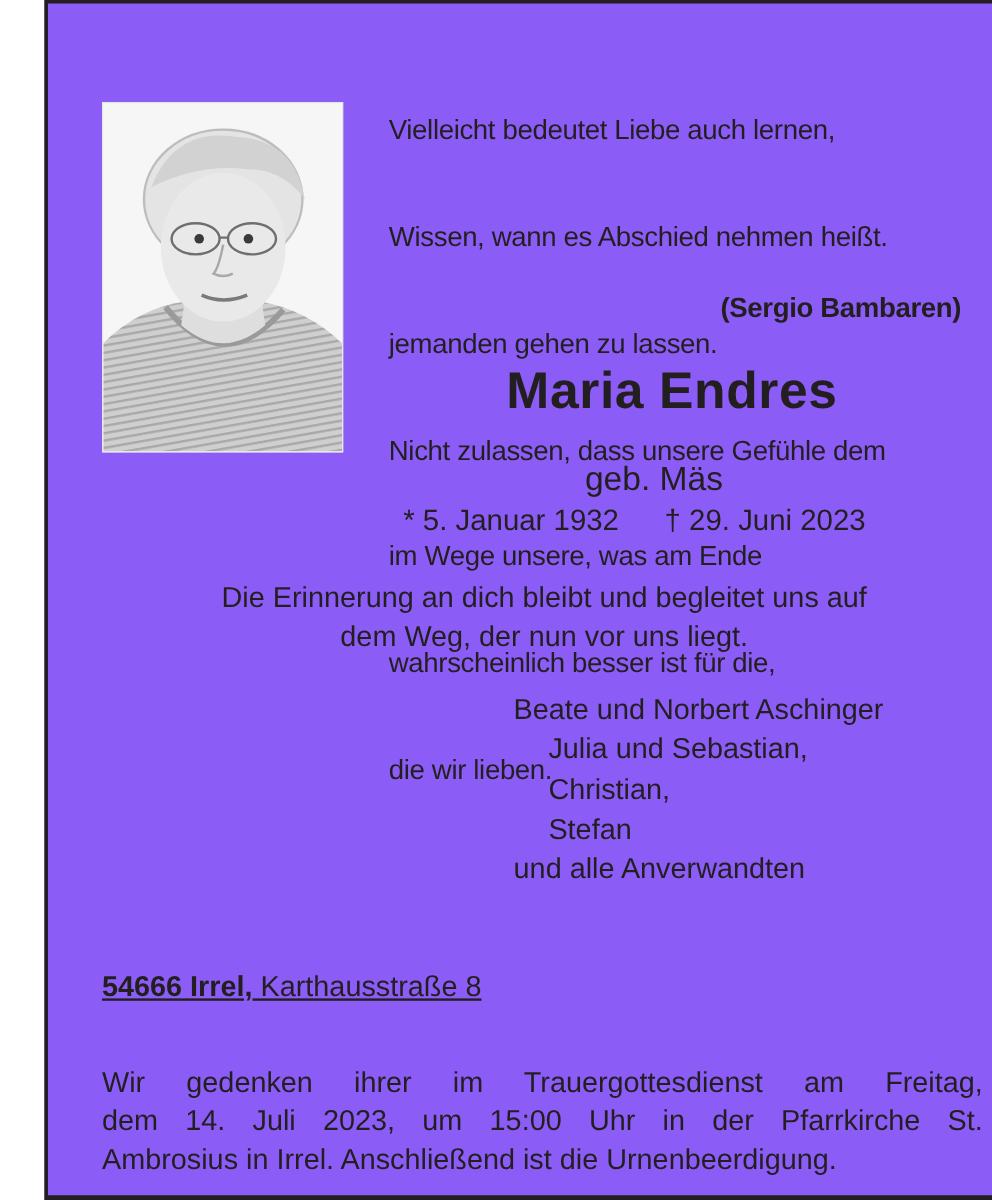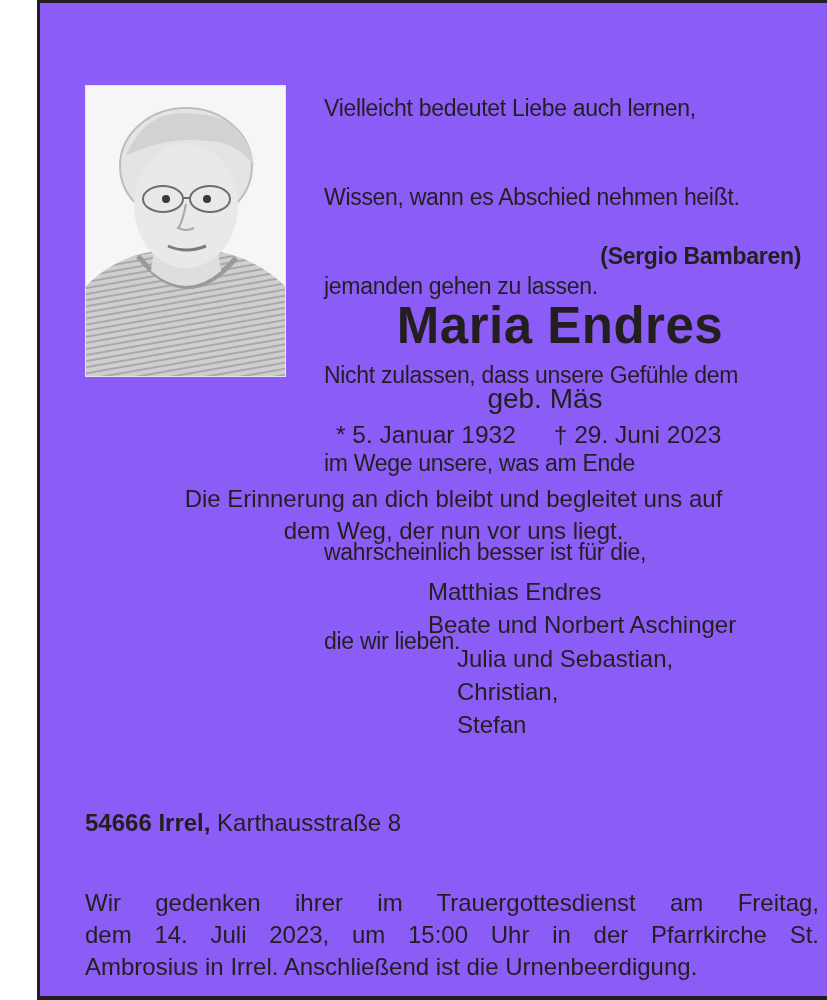--- a/index.html
+++ b/index.html
@@ -33,21 +33,21 @@
   }
   .poem-line { display: block; }
   .author {
     position: absolute; left: 539px; top: 240px;
     width: 222px; text-align: right;
     font-size: 23px; letter-spacing: -0.3px; font-weight: bold;
   }
   .name {
     position: absolute; left: 290px; top: 283px;
     width: 460px; text-align: center;
-    font-size: 51px; font-weight: bold; letter-spacing: 0.5px;
+    font-size: 43px; font-weight: bold; letter-spacing: 0.5px;
     line-height: 80px;
   }
   .birthname {
     position: absolute; left: 380px; top: 380px;
     width: 250px; text-align: center;
     font-size: 28px;
   }
   .dates {
     position: absolute; left: 296px; top: 418px;
     font-size: 24.5px; white-space: pre;
@@ -58,21 +58,21 @@
     text-align: center; font-size: 24px; line-height: 32px;
   }
   .mourners {
     position: absolute; left: 388px; top: 572px;
     font-size: 24px; line-height: 33.3px;
   }
   .mourners .line { display: block; white-space: pre; }
   .mourners .indent { padding-left: 29px; }
   .address {
     position: absolute; left: 45px; top: 806px;
-    font-size: 24px; white-space: pre;
+    font-size: 24px; white-space: pre; text-decoration: underline;
   }
   .address .bold { font-weight: bold; }
   .service {
     position: absolute; left: 45px; top: 884px;
     width: 734px; font-size: 24px; line-height: 32px;
     text-align: justify;
   }
   .service .line { display: block; text-align-last: justify; }
   .service .line.last { text-align-last: left; }
 </style>
@@ -126,25 +126,25 @@
   <div class="name">Maria Endres</div>
   <div class="birthname">geb. Mäs</div>
   <div class="dates"><span>* 5. Januar 1932</span><span class="death">† 29. Juni 2023</span></div>
 
   <div class="remember">
     <div>Die Erinnerung an dich bleibt und begleitet uns auf</div>
     <div>dem Weg, der nun vor uns liegt.</div>
   </div>
 
   <div class="mourners">
-    <span class="line">Matthias Endres</span>
     <span class="line">Beate und Norbert Aschinger</span>
     <span class="line indent">Julia und Sebastian,</span>
     <span class="line indent">Christian,</span>
     <span class="line indent">Stefan</span>
+    <span class="line">und alle Anverwandten</span>
   </div>
 
   <div class="address"><span class="bold">54666 Irrel,</span><span> Karthausstraße 8</span></div>
 
   <div class="service">
     <span class="line">Wir gedenken ihrer im Trauergottesdienst am Freitag,</span>
     <span class="line">dem 14. Juli 2023, um 15:00 Uhr in der Pfarrkirche St.</span>
     <span class="line last">Ambrosius in Irrel. Anschließend ist die Urnenbeerdigung.</span>
   </div>
 

